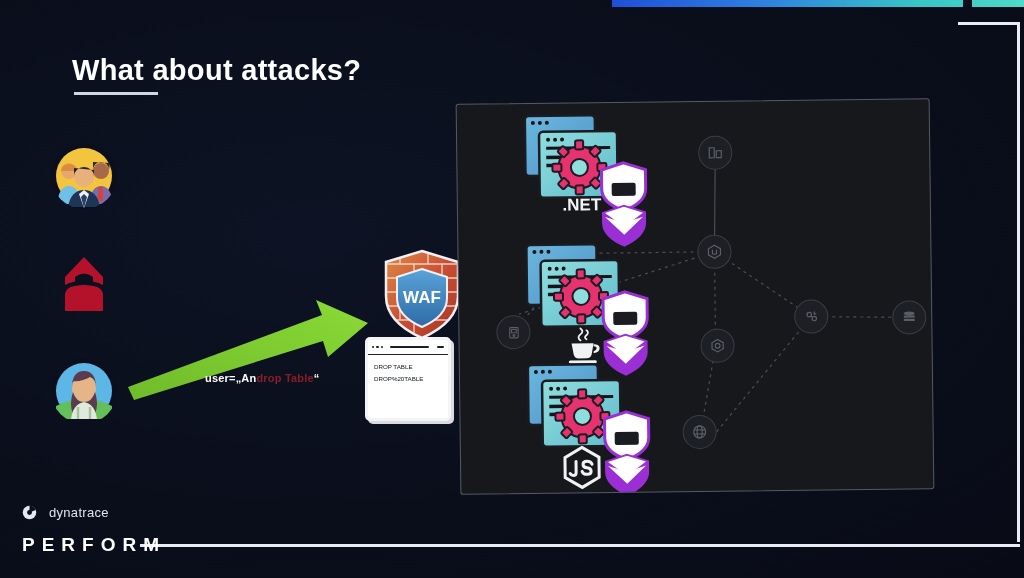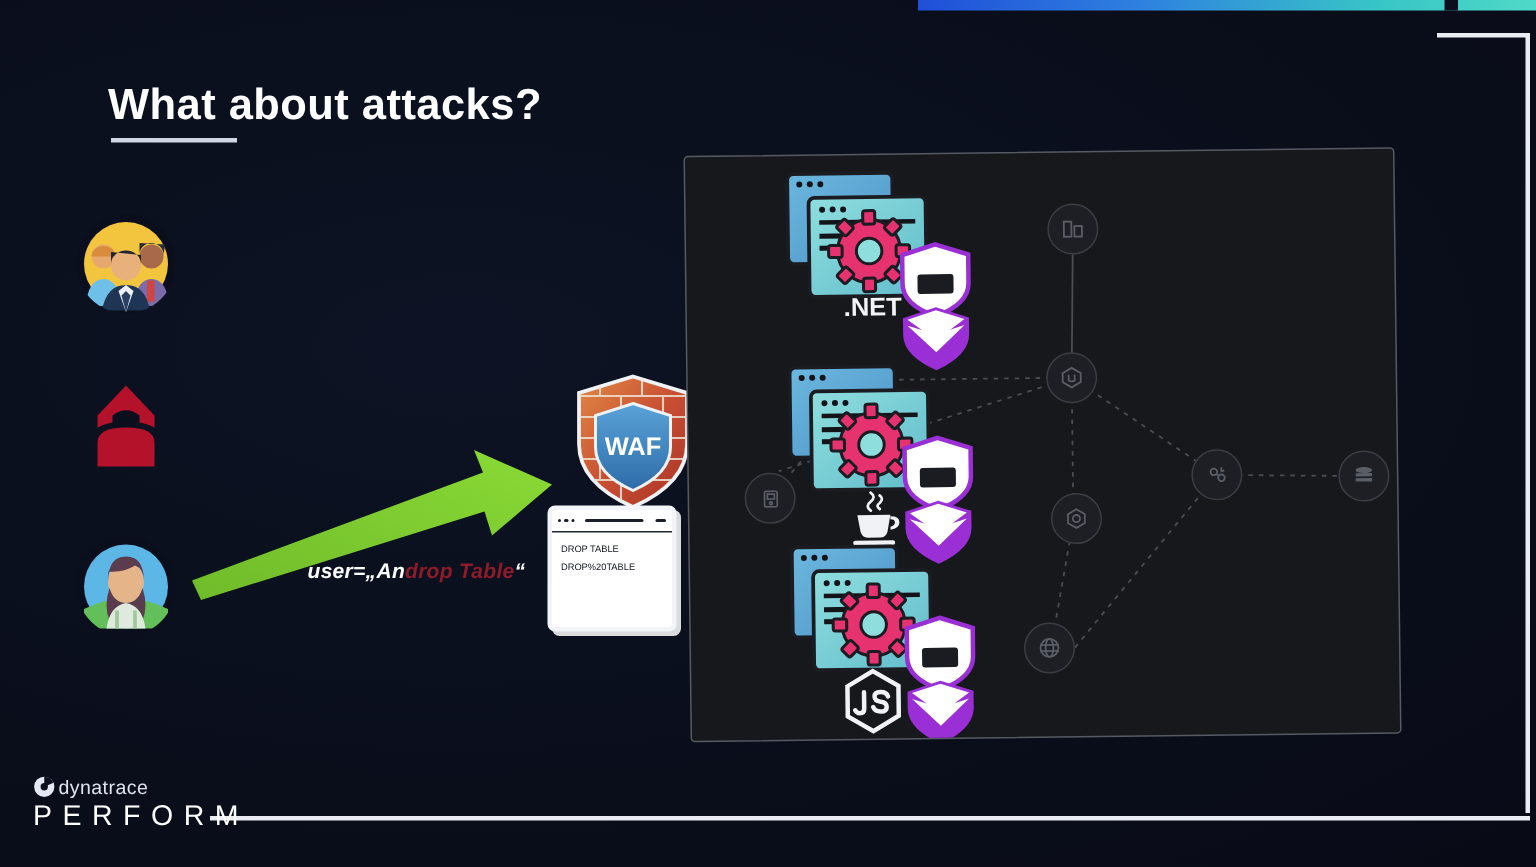--- a/index.html
+++ b/index.html
@@ -58,22 +58,22 @@
   }
   .avatar.a1 { top: 143px; }
   .avatar.a2 { top: 251px; background: transparent; }
   .avatar.a3 { top: 358px; }
 
   
   .arrow-svg { position: absolute; left: 120px; top: 295px; }
 
   .injection-text {
     position: absolute; left: 205px; top: 372px;
-    font-size: 14px; font-weight: bold; color: #ffffff;
-    white-space: nowrap; letter-spacing: 0.2px; font-style: italic;
+    font-size: 11px; font-weight: bold; color: #ffffff;
+    white-space: nowrap; letter-spacing: 0.2px;
   }
   .injection-text .payload { color: #8d1b2a; }
 
   
   .waf-wrap { position: absolute; left: 380px; top: 248px; width: 84px; height: 94px; }
 
   
   .code-window {
     position: absolute; left: 365px; top: 337px;
     width: 86px; height: 84px;
@@ -121,27 +121,27 @@
   
   .tnode {
     position: absolute; width: 34px; height: 34px; border-radius: 50%;
     border: 1px solid #3a3d44; background: #1d1f24;
     display: flex; align-items: center; justify-content: center;
     color: #5a5e67;
   }
 
   
   .brand { position: absolute; left: 22px; bottom: 22px; }
-  .brand-row { display: flex; align-items: flex-end; gap: 2px; }
+  .brand-row { display: flex; align-items: flex-end; gap: 12px; }
   .brand-name {
     color: #dfe4ee; font-size: 13px; letter-spacing: 0.3px;
   }
   .brand-perform {
-    color: #ffffff; font-size: 19px; font-weight: normal;
-    letter-spacing: 7px; margin-top: 2px;
+    color: #ffffff; font-size: 19px; font-weight: bold;
+    letter-spacing: 7px; margin-top: 14px;
   }
 </style>
 </head>
 <body>
 
 <div id="slide">
 
   <div class="top-accent"></div>
   <div class="top-accent-gap"></div>
   <div class="corner-tr"></div>

